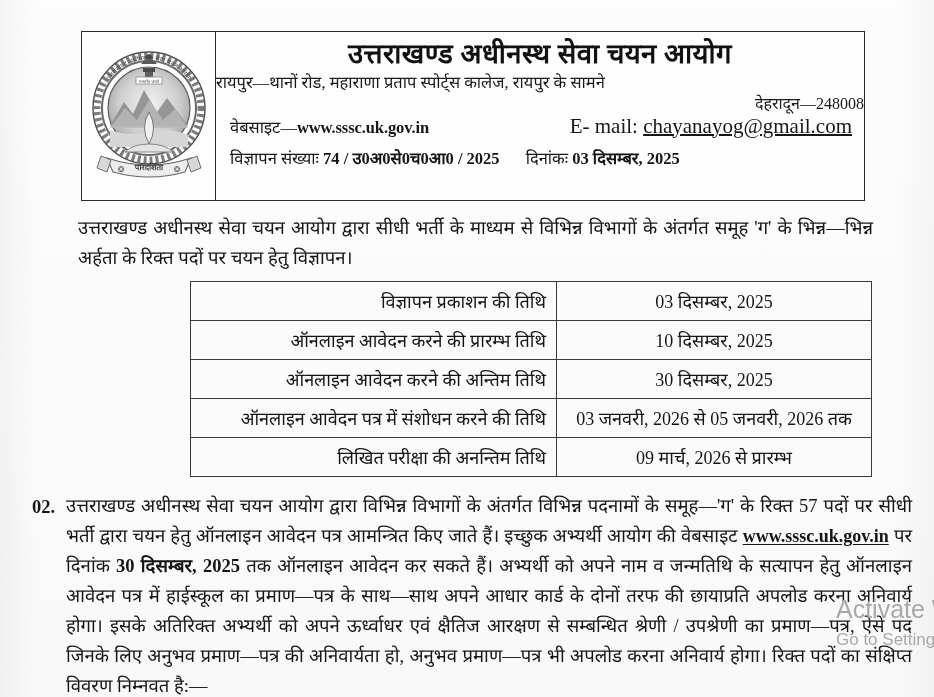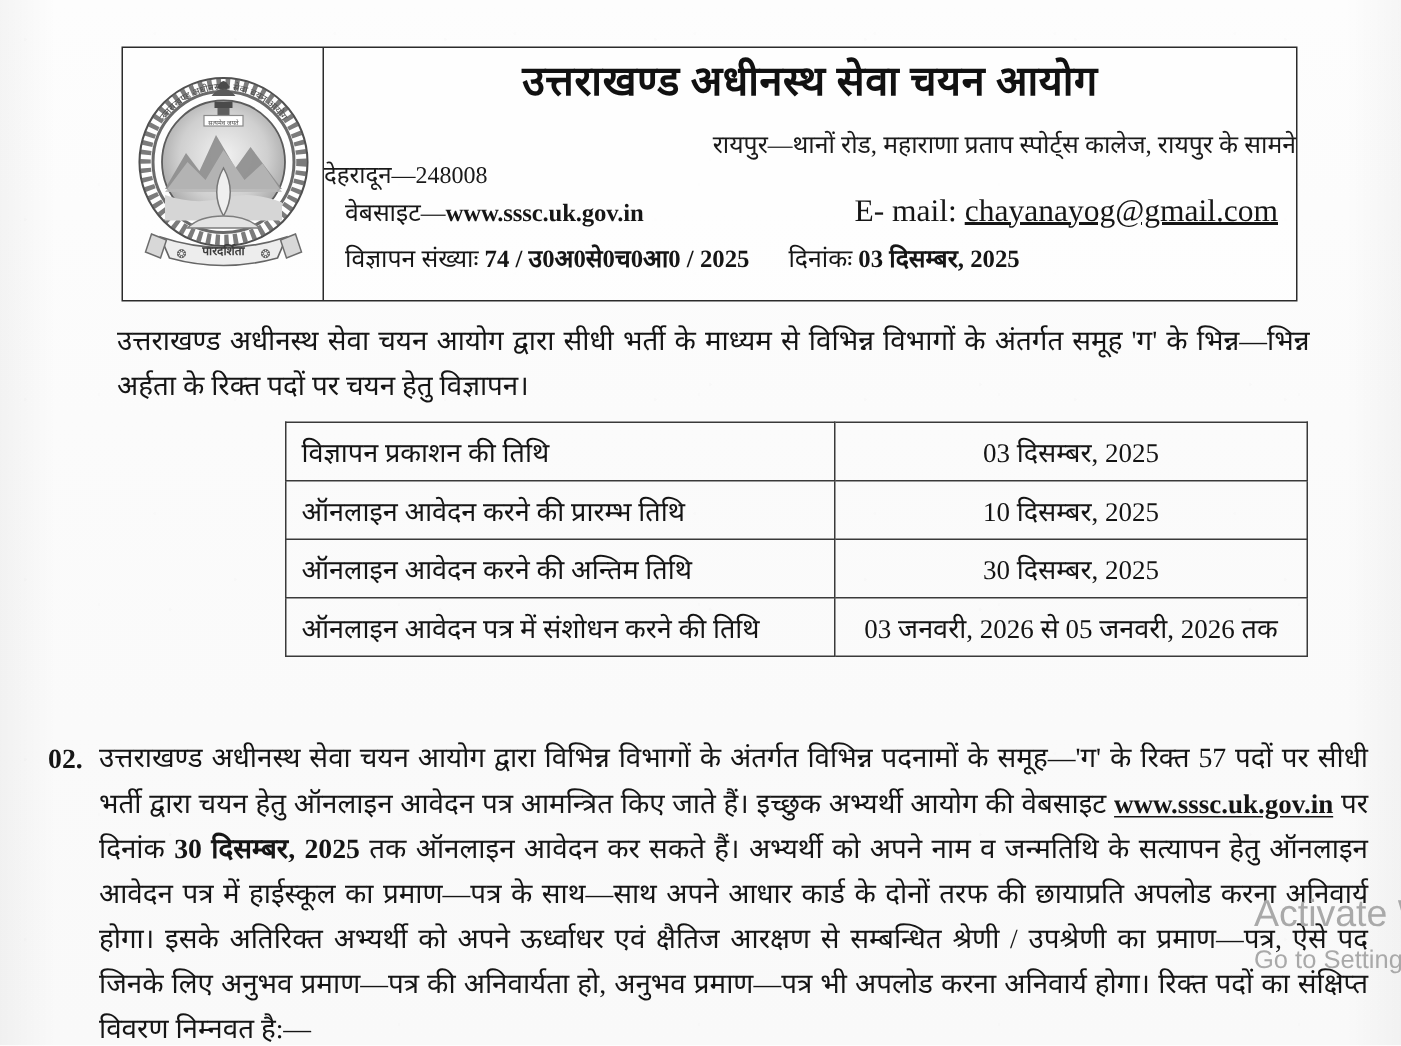--- a/index.html
+++ b/index.html
@@ -72,29 +72,29 @@
     text-align: center;
     font-family: "Liberation Serif", serif;
     font-weight: 700;
     font-size: 27.5px;
     letter-spacing: 0.4px;
     line-height: 1.12;
     margin-top: 7px;
     color: #111;
   }
   .org-address {
-    text-align: right;
+    text-align: left;
     font-family: "Liberation Serif", serif;
     font-size: 16.5px;
     line-height: 1.25;
-    margin-top: 17px;
+    margin-top: 3px;
     color: #1a1a1a;
   }
   .org-city {
-    text-align: left;
+    text-align: right;
     font-family: "Liberation Serif", serif;
     font-size: 16px;
     line-height: 1.2;
     margin-top: 1px;
     color: #1a1a1a;
   }
   .contact-row {
     display: flex;
     align-items: baseline;
     padding: 0 12px 0 14px;
@@ -148,21 +148,21 @@
     font-family: "Liberation Serif", serif;
   }
   .schedule td {
     border: 1.1px solid #3a3a3a;
     height: 36px;
     padding: 1px 10px;
     font-size: 18px;
     color: #141414;
     vertical-align: middle;
   }
-  .schedule td.label { width: 345px; text-align: left; }
+  .schedule td.label { width: 345px; text-align: right; }
   .schedule td.value { text-align: center; }
 
   
   .clause {
     position: absolute;
     left: 32px;
     top: 492px;
     width: 880px;
     display: flex;
     font-family: "Liberation Serif", serif;
@@ -297,20 +297,24 @@
         <td class="value">10 दिसम्बर, 2025</td>
       </tr>
       <tr>
         <td class="label">ऑनलाइन आवेदन करने की अन्तिम तिथि</td>
         <td class="value">30 दिसम्बर, 2025</td>
       </tr>
       <tr>
         <td class="label">ऑनलाइन आवेदन पत्र में संशोधन करने की तिथि</td>
         <td class="value">03 जनवरी, 2026 से 05 जनवरी, 2026 तक</td>
       </tr>
+      <tr>
+        <td class="label">लिखित परीक्षा की अनन्तिम तिथि</td>
+        <td class="value">09 मार्च, 2026 से प्रारम्भ</td>
+      </tr>
     </tbody>
   </table>
 
   <div class="clause">
     <div class="clause-num">02.</div>
     <div class="clause-body"><span>उत्तराखण्ड अधीनस्थ सेवा चयन आयोग द्वारा विभिन्न विभागों के अंतर्गत विभिन्न पदनामों के समूह—'ग' के रिक्त 57 पदों पर सीधी भर्ती द्वारा चयन हेतु ऑनलाइन आवेदन पत्र आमन्त्रित किए जाते हैं। इच्छुक अभ्यर्थी आयोग की वेबसाइट </span><span class="site">www.sssc.uk.gov.in</span><span> पर दिनांक </span><span class="em">30 दिसम्बर, 2025</span><span> तक ऑनलाइन आवेदन कर सकते हैं। अभ्यर्थी को अपने नाम व जन्मतिथि के सत्यापन हेतु ऑनलाइन आवेदन पत्र में हाईस्कूल का प्रमाण—पत्र के साथ—साथ अपने आधार कार्ड के दोनों तरफ की छायाप्रति अपलोड करना अनिवार्य होगा। इसके अतिरिक्त अभ्यर्थी को अपने ऊर्ध्वाधर एवं क्षैतिज आरक्षण से सम्बन्धित श्रेणी / उपश्रेणी का प्रमाण—पत्र, ऐसे पद जिनके लिए अनुभव प्रमाण—पत्र की अनिवार्यता हो, अनुभव प्रमाण—पत्र भी अपलोड करना अनिवार्य होगा। रिक्त पदों का संक्षिप्त विवरण निम्नवत है:—</span></div>
   </div>
 
   <div class="watermark">
     <div class="wm-title">Activate Windows</div>

